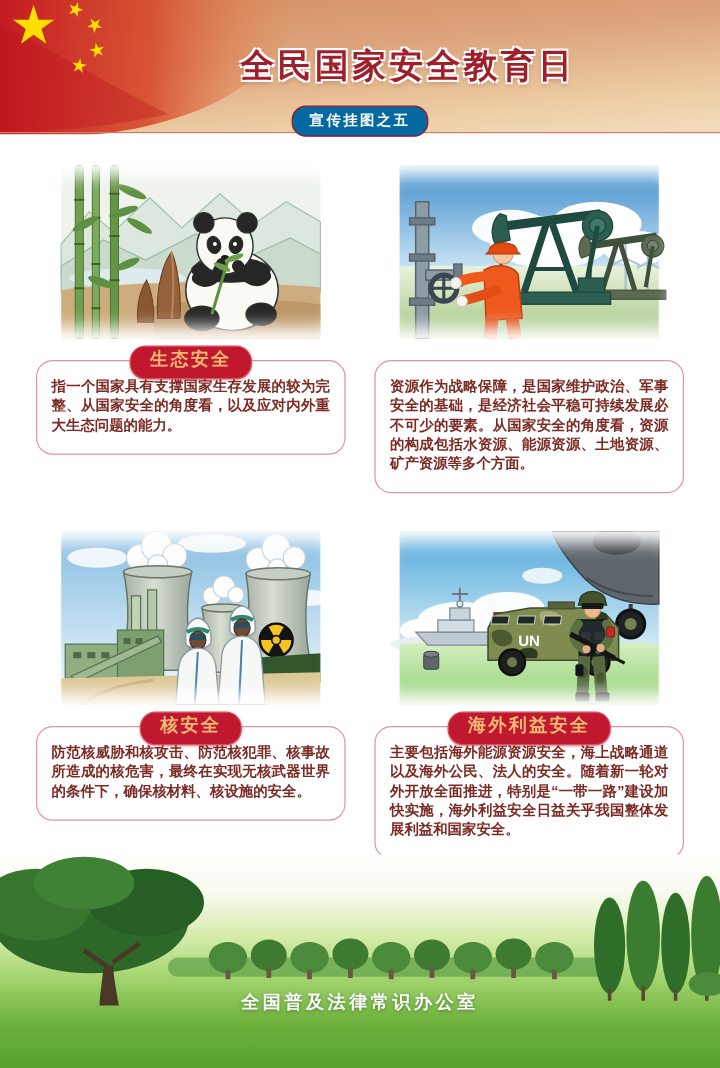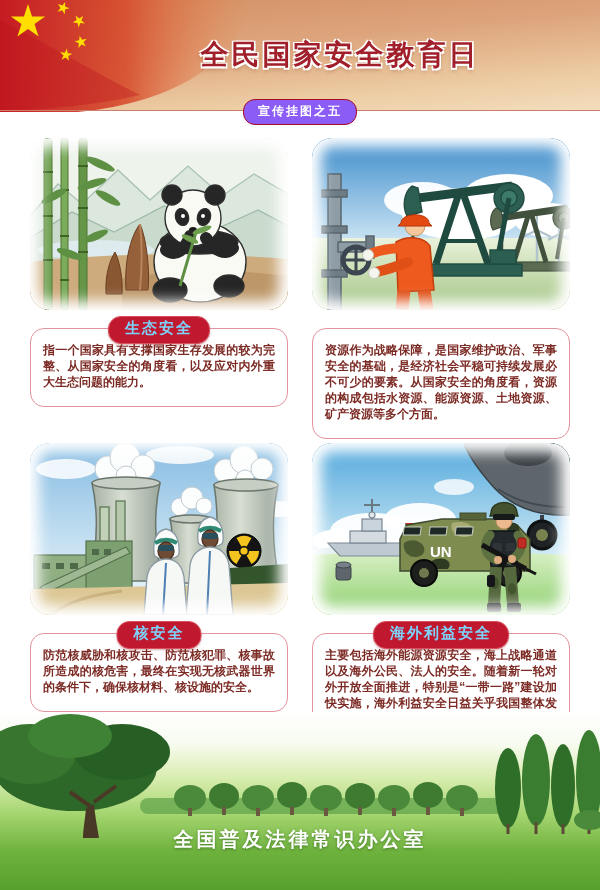--- a/index.html
+++ b/index.html
@@ -9,44 +9,44 @@
   .header{position:absolute;top:0;left:0;width:600px;height:110px;
           background:linear-gradient(175deg,#D28E62 0%,#DDA47C 40%,#EDCDA4 78%,#F3DDBE 100%);}
   .flag{position:absolute;top:0;left:0;width:280px;height:112px;}
   .poster-title{position:absolute;top:36px;left:0;width:600px;margin:0;text-align:center;
           font-family:"Liberation Serif",serif;font-weight:bold;font-size:28px;letter-spacing:3px;
           color:#A01F2A;
           text-shadow:-1.5px -1.5px 0 #FFF,1.5px -1.5px 0 #FFF,-1.5px 1.5px 0 #FFF,1.5px 1.5px 0 #FFF,
                       0 3px 4px rgba(125,60,30,.45);padding-left:40px;}
   .header-line{position:absolute;top:110px;left:0;width:600px;height:0;
           border-top:1.5px solid #C97F6A;}
-  .tagline{position:absolute;top:99px;left:50%;transform:translateX(-50%);z-index:3;
-          background:#8b5cf6;color:#FFF;font-size:12px;font-weight:bold;letter-spacing:2px;
+  .tagline{position:absolute;top:88px;left:50%;transform:translateX(-50%);z-index:3;
+          background:#0369a1;color:#FFF;font-size:12px;font-weight:bold;letter-spacing:2px;
           padding:3px 14px 4px;border-radius:12px;border:1px solid #A80E22;white-space:nowrap;}
   
   .panel{position:absolute;width:258px;}
   .p1{left:30px;top:138px}.p2{left:312px;top:138px}.p3{left:30px;top:443px}.p4{left:312px;top:443px}
-  .panel-art{position:relative;width:258px;height:172px;border-radius:20px;overflow:hidden;}
+  .panel-art{position:relative;width:258px;height:144px;border-radius:20px;overflow:hidden;}
   .panel-art svg{display:block;width:100%;height:100%;}
   .panel-art::after{content:"";position:absolute;inset:0;border-radius:20px;
           box-shadow:inset 0 0 14px 9px #FFF;pointer-events:none;}
   .panel-body{position:relative;margin-top:18px;background:#FFF;
           border:1.6px solid #E2939C;border-radius:14px;padding:14px 12px 15px;
           font-size:12px;font-weight:bold;color:#7C2A24;line-height:1.33;text-align:justify;}
   .panel-title{position:absolute;top:-13px;left:50%;transform:translateX(-50%);
-          background:#C0182E;color:#7dd3fc;font-family:"Liberation Serif",serif;font-weight:bold;
+          background:#C0182E;color:#fdba74;font-family:"Liberation Serif",serif;font-weight:bold;
           font-size:15px;letter-spacing:2px;padding:2px 16px 4px;border-radius:13px;
           border:1px solid #D8505E;box-shadow:0 1px 2px rgba(150,20,30,.35);white-space:nowrap;}
   
   .footer{position:absolute;left:0;top:712px;width:600px;height:178px;}
   .footer svg{display:block;width:100%;height:100%;}
   .credits{position:absolute;top:114px;left:0;width:600px;text-align:center;
           font-family:"Liberation Serif",serif;font-weight:bold;color:#FFF;
           text-shadow:0 1px 3px rgba(20,70,10,.5);}
-  .credits .l1{font-size:20px;letter-spacing:3px;}
+  .credits .l1{font-size:15px;letter-spacing:3px;}
   .credits .l2{font-size:15px;letter-spacing:2px;margin-top:6px;}
 </style>
 </head>
 <body>
 
 <div class="poster">
 
   <div class="header">
     <svg class="flag" viewBox="0 0 280 112" aria-hidden="true">
       <defs>

